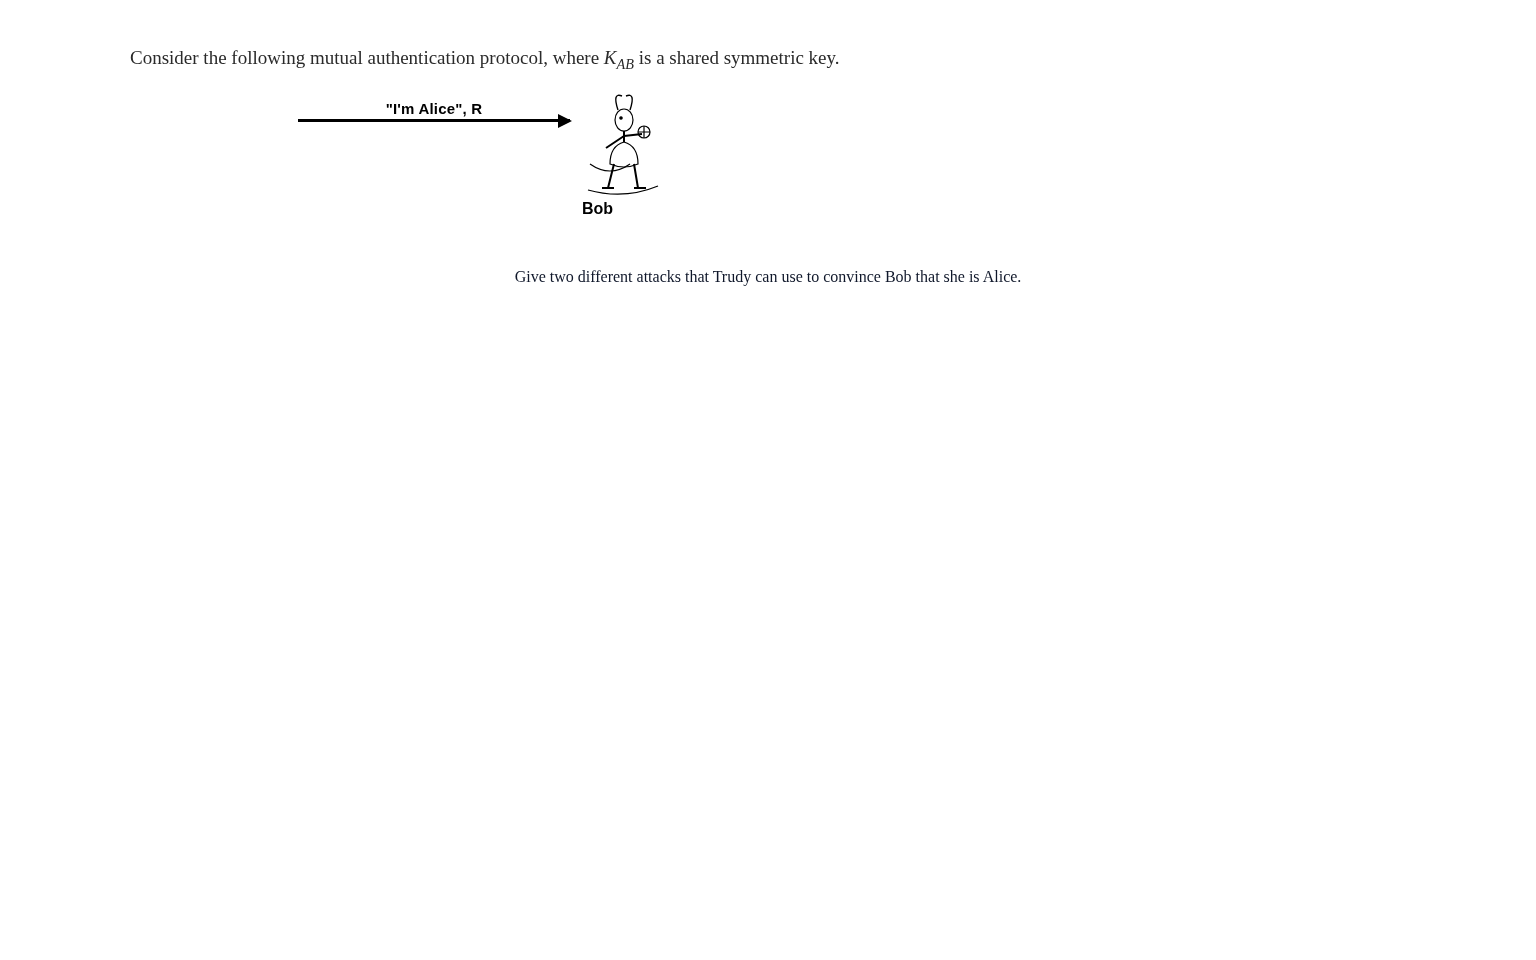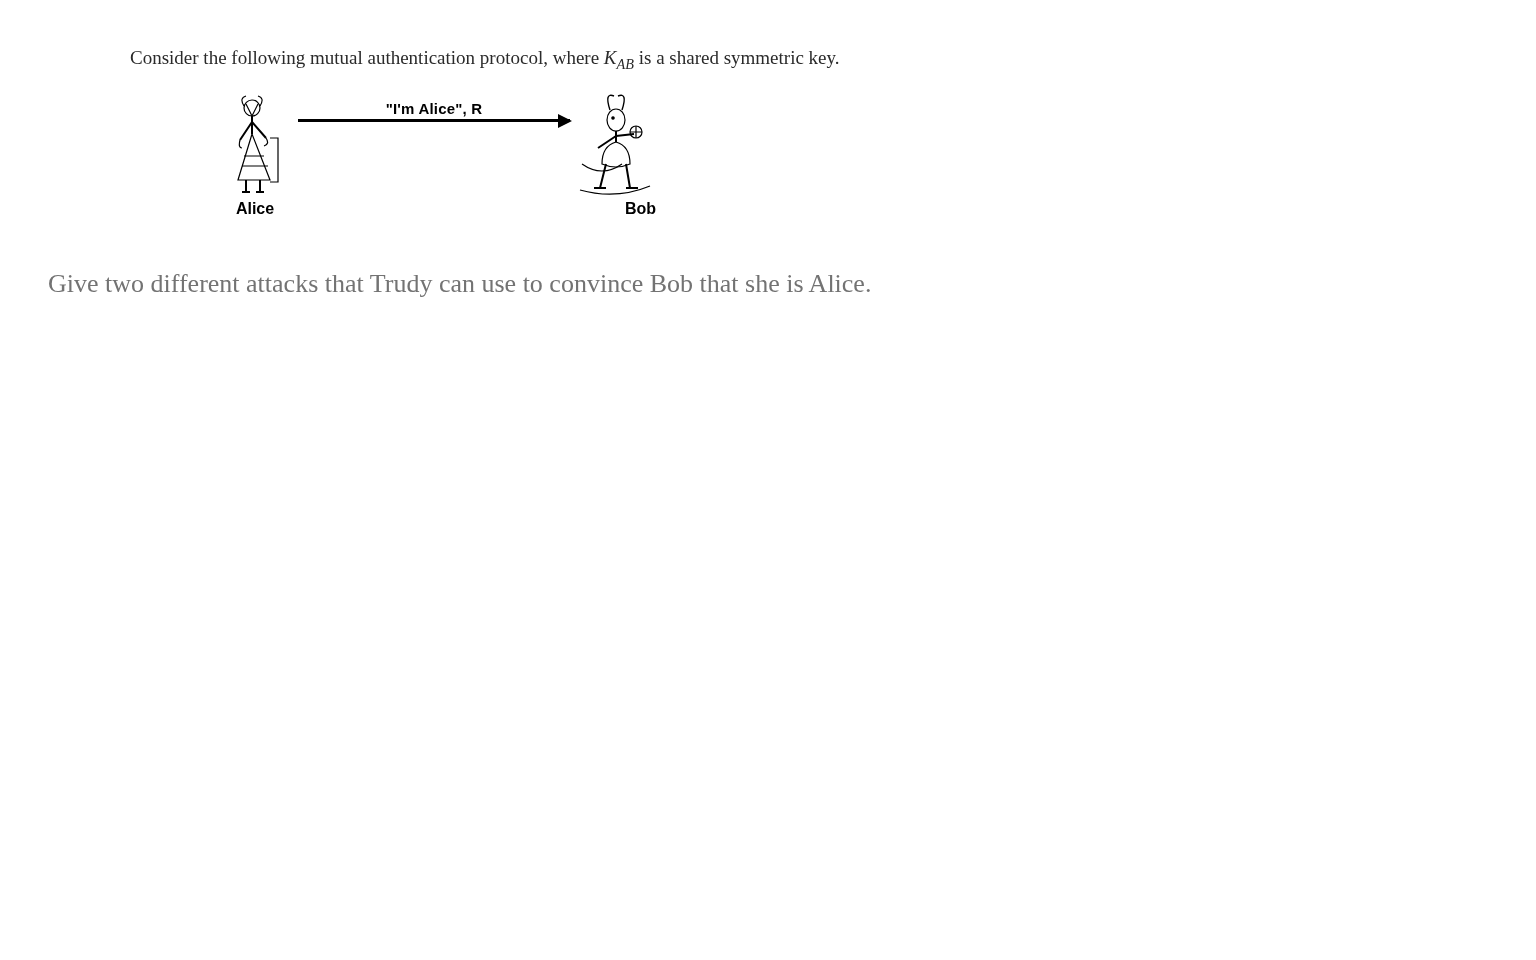--- a/index.html
+++ b/index.html
@@ -38,21 +38,21 @@
     height: 150px;
     margin: 18px 0 22px 170px;
     font-family: "Comic Sans MS", "Arial Rounded MT Bold", Arial, sans-serif;
     color: #000;
   }
   .alice-fig, .bob-fig {
     position: absolute;
     top: 0;
   }
   .alice-fig { left: 0; width: 74px; text-align: center; }
-  .bob-fig   { left: 356px; width: 82px; text-align: right; }
+  .bob-fig   { left: 364px; width: 82px; text-align: left; }
   .fig-label {
     font-weight: bold;
     font-size: 16px;
     margin-top: 2px;
   }
   .arrow-area {
     position: absolute;
     left: 80px;
     top: 6px;
     width: 272px;
@@ -90,56 +90,39 @@
   .arrow-line.left::before {
     content: "";
     position: absolute;
     left: -2px;
     top: -8px;
     border-right: 14px solid #000;
     border-top: 7px solid transparent;
     border-bottom: 7px solid transparent;
   }
   .question {
-    font-size: 26px;
+    font-size: 16px;
     line-height: 1.4;
-    color: #737373;
+    color: #0f172a;
     margin-top: 20px;
+    text-align: center;
   }
   svg { display: block; margin: 0 auto; }
 </style>
 </head>
 <body>
 
 <div class="page">
 
   <p class="para">
     <span class="indent"></span><span>Consider the following mutual authentication protocol, where </span><span class="kab">K</span><span class="sub">AB</span><span> is a shared symmetric key.</span>
   </p>
 
   <div class="diagram">
 
-    <div class="alice-fig">
-      <svg width="58" height="104" viewBox="0 0 58 104">
-        <g stroke="#000" stroke-width="1.2" fill="none">
-          <circle cx="26" cy="14" r="8" fill="#fff"></circle>
-          <path d="M18 12 q-5 -8 2 -10 M34 12 q5 -8 -2 -10"></path>
-          <path d="M20 10 l6 12 l6 -12"></path>
-          <path d="M26 22 L26 40" stroke-width="2"></path>
-          <path d="M26 28 L14 46 M26 28 L40 44" stroke-width="2"></path>
-          <path d="M14 46 q-2 8 2 8 M40 44 q4 6 -2 8"></path>
-          <path d="M26 40 L12 86 L44 86 Z" fill="#fff"></path>
-          <path d="M18 62 L38 62 M16 72 L42 72"></path>
-          <path d="M20 86 L20 98 M34 86 L34 98" stroke-width="2"></path>
-          <path d="M16 98 L24 98 M30 98 L38 98" stroke-width="2"></path>
-          <path d="M44 44 l8 0 l0 44 l-8 0"></path>
-        </g>
-      </svg>
-      <div class="fig-label">Alice</div>
-    </div>
 
     <div class="bob-fig">
       <svg width="78" height="104" viewBox="0 0 78 104">
         <g stroke="#000" stroke-width="1.2" fill="none">
           <ellipse cx="40" cy="26" rx="9" ry="11" fill="#fff"></ellipse>
           <path d="M34 16 q-6 -18 4 -14 M46 16 q6 -18 -4 -14" stroke-width="1.4"></path>
           <circle cx="37" cy="24" r="1.2" fill="#000"></circle>
           <path d="M40 37 L40 60" stroke-width="2"></path>
           <path d="M40 42 L22 54 M40 42 L58 40" stroke-width="2"></path>
           <circle cx="60" cy="38" r="6"></circle>

